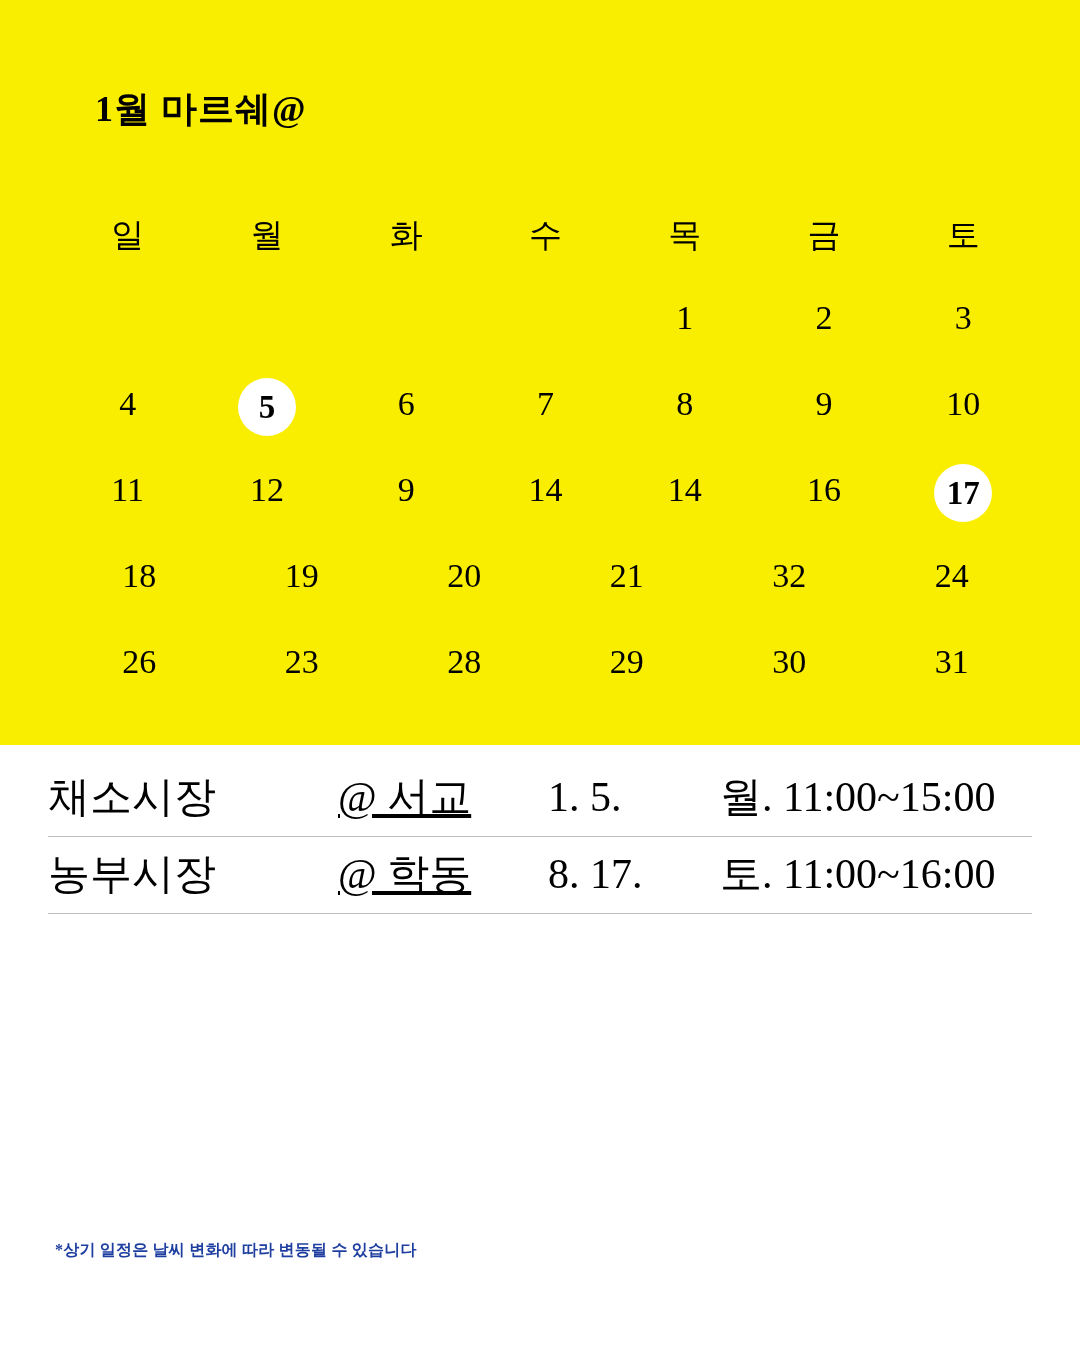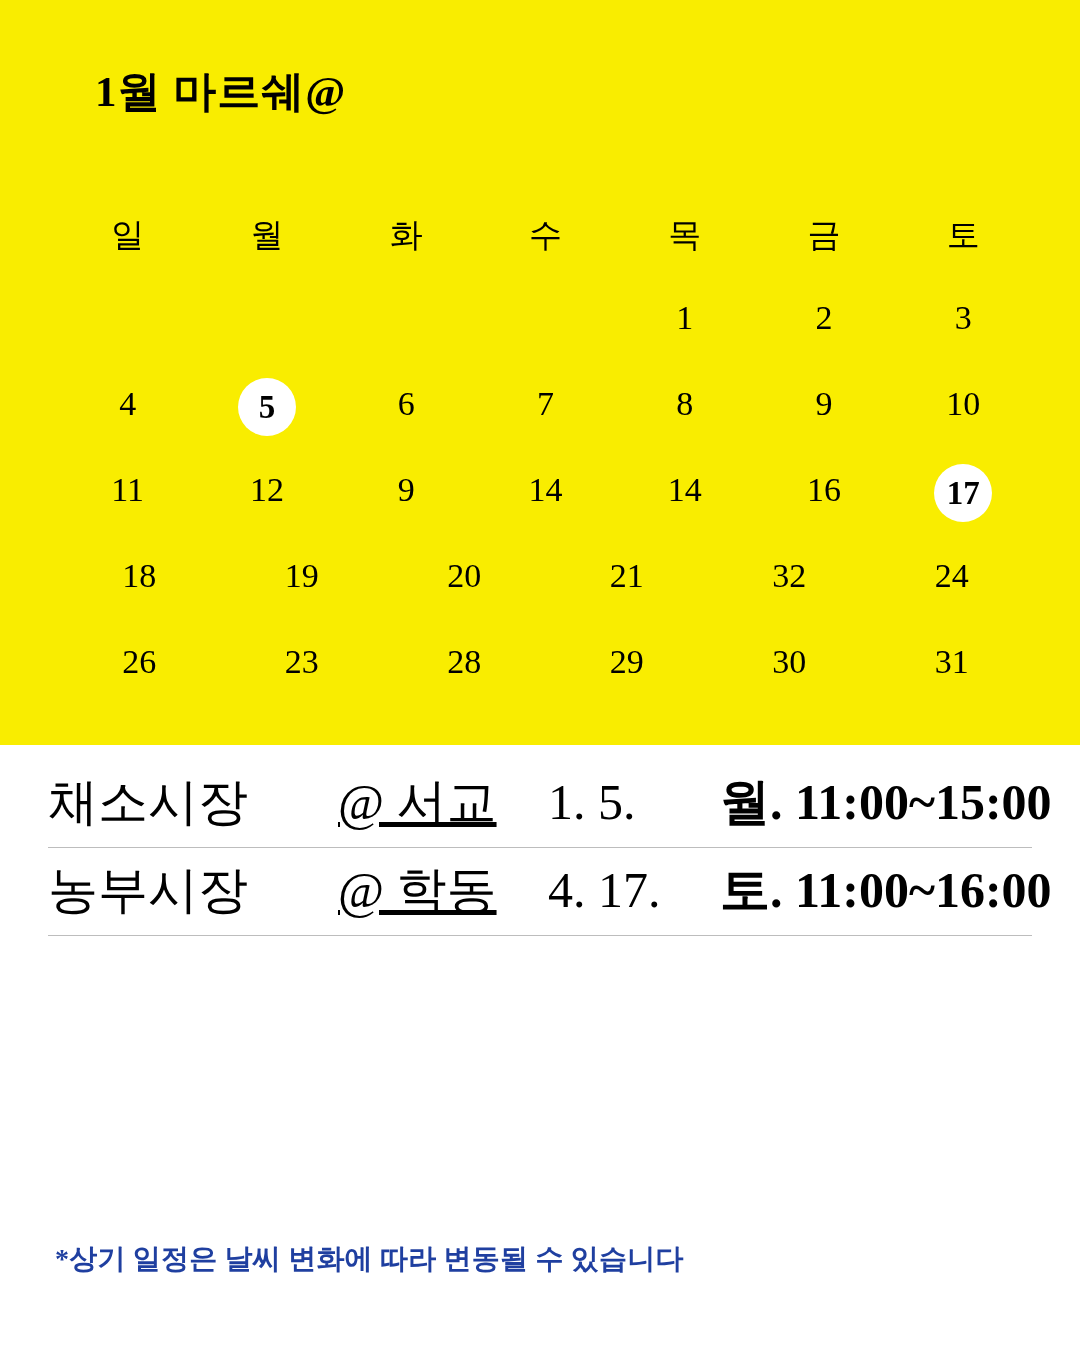--- a/index.html
+++ b/index.html
@@ -22,22 +22,22 @@
     top: 0;
     width: 1080px;
     height: 745px;
     background: #f9ed00;
     box-sizing: border-box;
   }
 
   #poster-title {
     position: absolute;
     left: 95px;
-    top: 70px;
-    font-size: 43px;
+    top: 91px;
+    font-size: 36px;
     font-weight: 700;
     color: #000000;
     letter-spacing: 1px;
     line-height: 1;
     white-space: nowrap;
   }
 
   #calendar-grid {
     position: absolute;
     left: 58px;
@@ -93,49 +93,48 @@
     left: 48px;
     top: 760px;
     width: 984px;
   }
 
   .event-row {
     display: flex;
     align-items: baseline;
     border-bottom: 1px solid #bdbdbd;
     padding: 9px 0 11px 0;
-    font-size: 50px;
+    font-size: 42px;
     color: #000000;
     white-space: nowrap;
   }
 
   .ev-name {
     width: 290px;
     flex: 0 0 290px;
   }
   .ev-place {
     width: 210px;
     flex: 0 0 210px;
     text-decoration: underline;
   }
   .ev-date {
     width: 172px;
     flex: 0 0 172px;
   }
   .ev-time {
     flex: 1 1 auto;
-    font-weight: bold;
   }
 
   
   #footnote {
     position: absolute;
     left: 55px;
     top: 1240px;
-    font-size: 28px;
+    font-size: 16px;
     font-weight: 700;
     color: #1f3fa0;
     letter-spacing: 0.2px;
     white-space: nowrap;
   }
 </style>
 </head>
 <body>
 
 <div id="calendar-panel">
@@ -210,19 +209,19 @@
   <div class="event-row">
     <div class="ev-name">채소시장</div>
     <div class="ev-place">@ 서교</div>
     <div class="ev-date">1. 5.</div>
     <div class="ev-time">월. 11:00~15:00</div>
   </div>
 
   <div class="event-row">
     <div class="ev-name">농부시장</div>
     <div class="ev-place">@ 학동</div>
-    <div class="ev-date">4. 17.</div>
+    <div class="ev-date">8. 17.</div>
     <div class="ev-time">토. 11:00~16:00</div>
   </div>
 
 </div>
 
 <div id="footnote">*상기 일정은 날씨 변화에 따라 변동될 수 있습니다</div>
 
 </body></html>

